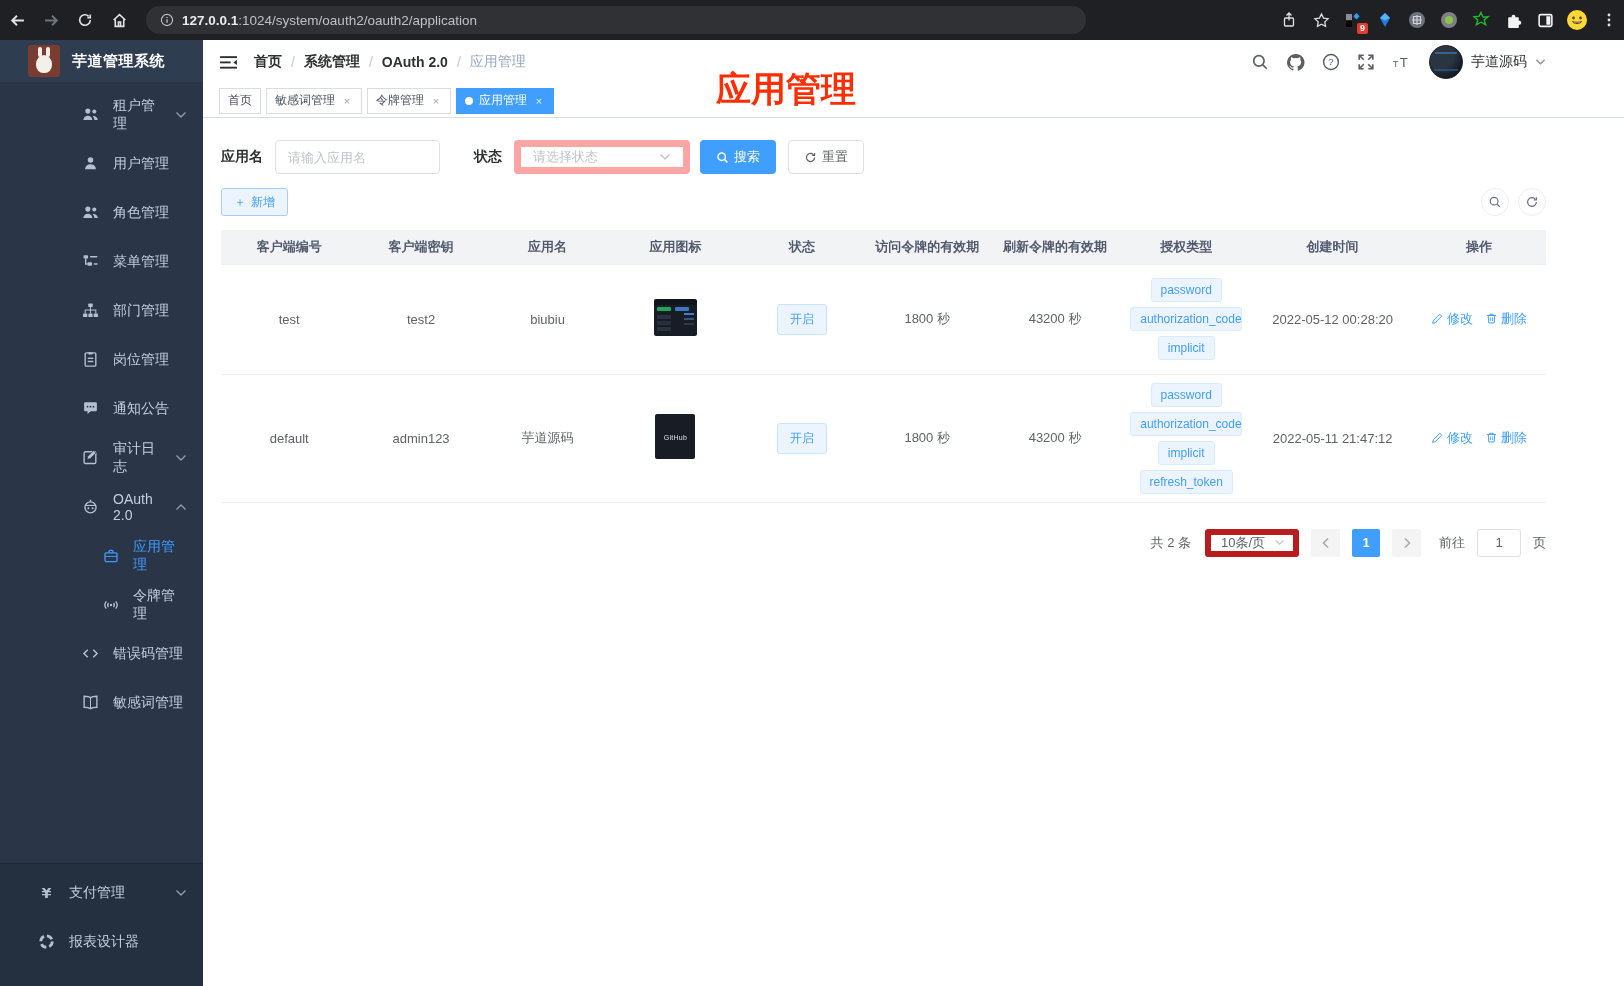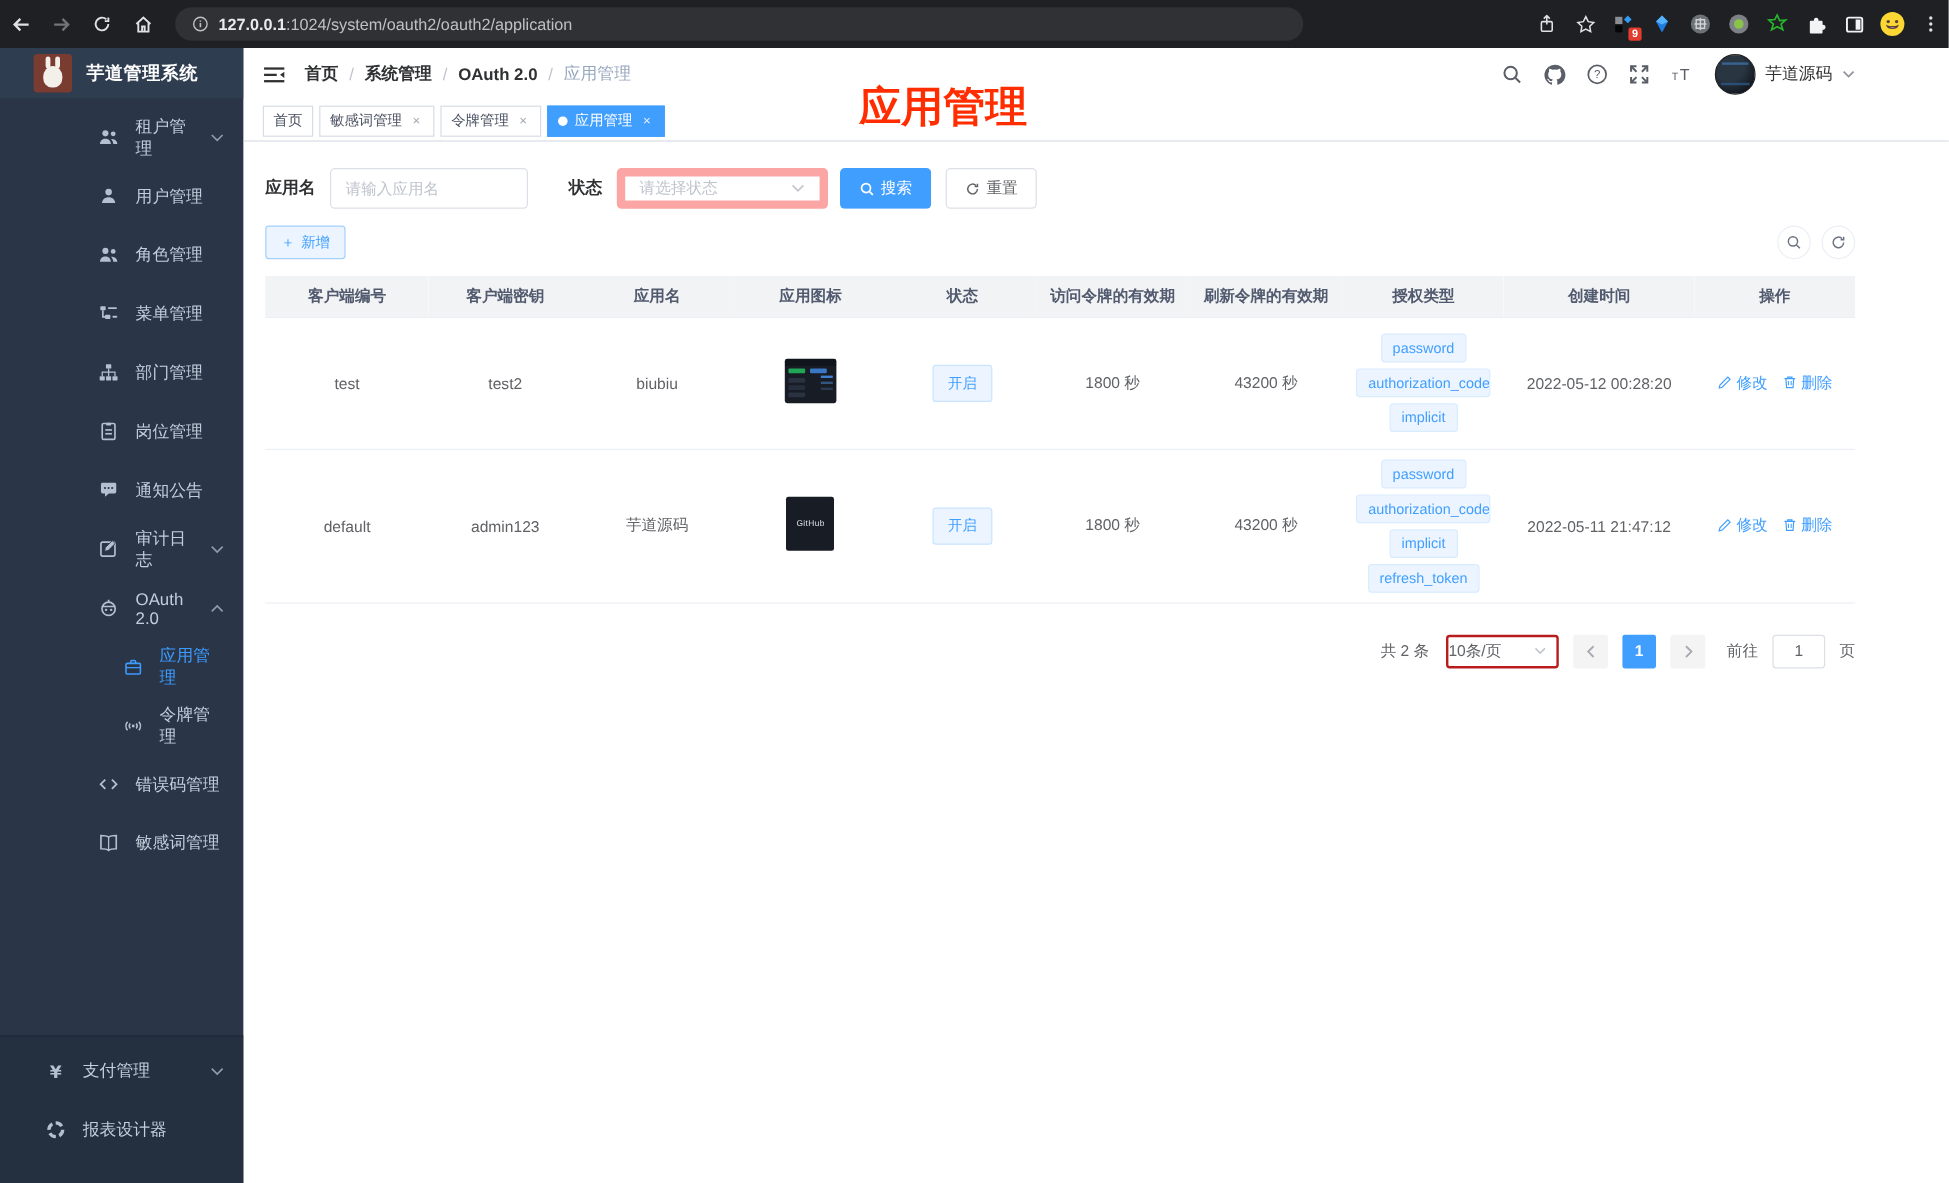--- a/index.html
+++ b/index.html
@@ -116,22 +116,22 @@
     box-shadow:0 5px 0 #33557e, 0 10px 0 #2c3a50; }
   .app-thumb.github-dark { width:40px; height:45px; }
   .app-thumb .thumb-text { position:absolute; left:0; right:0; top:50%; transform:translateY(-50%);
     color:#dfe3e8; font-size:7px; text-align:center; letter-spacing:.3px; }
   .op-link { color:#409eff; font-size:13px; display:inline-flex; align-items:center; gap:3px; cursor:pointer; text-decoration:none; }
   .op-link + .op-link { margin-left:12px; }
 
   
   .pagination { display:flex; align-items:center; justify-content:flex-end; gap:12px; margin:26px 0 0; color:#606266; font-size:13px; }
   .pg-total { margin-right:2px; }
-  .pg-size { width:94px; height:28px; border:2px solid #b91c1c; border-radius:3px; display:flex; align-items:center;
-    justify-content:space-between; padding:0 8px 0 0; color:#606266; cursor:pointer; }
+  .pg-size { width:94px; height:28px; border:6px solid #b91c1c; border-radius:3px; display:flex; align-items:center;
+    justify-content:space-between; padding:0 8px 0 10px; color:#606266; cursor:pointer; }
   .pg-size .sel-caret { color:#c0c4cc; }
   .pg-btn { width:29px; height:28px; background:#f4f4f5; border-radius:2px; display:flex; align-items:center; justify-content:center;
     color:#a8abb2; cursor:pointer; }
   .pg-page { width:28px; height:28px; background:#409eff; color:#fff; border-radius:2px; display:flex; align-items:center;
     justify-content:center; font-weight:700; cursor:pointer; }
   .pg-goto-input { width:44px; height:28px; border:1px solid #dcdfe6; border-radius:3px; text-align:center; font-size:13px;
     color:#606266; font-family:inherit; }
 </style>
 </head>
 <body>

